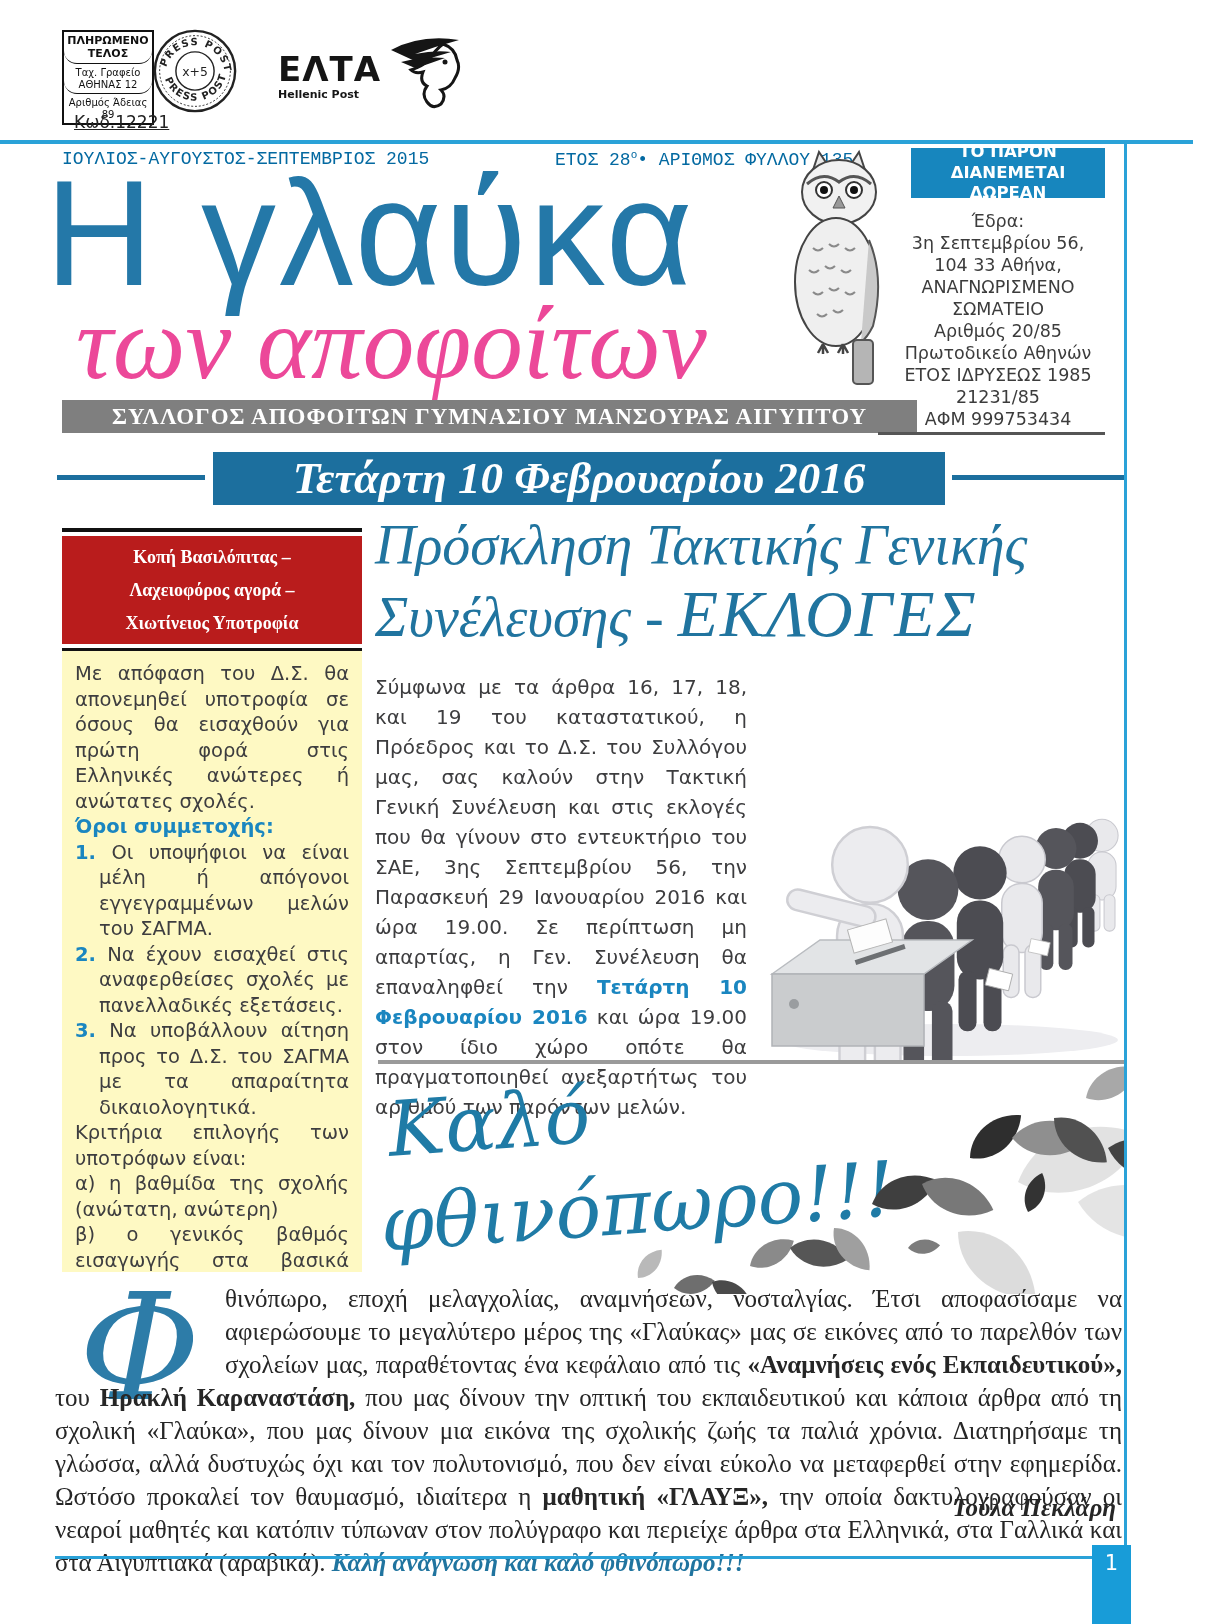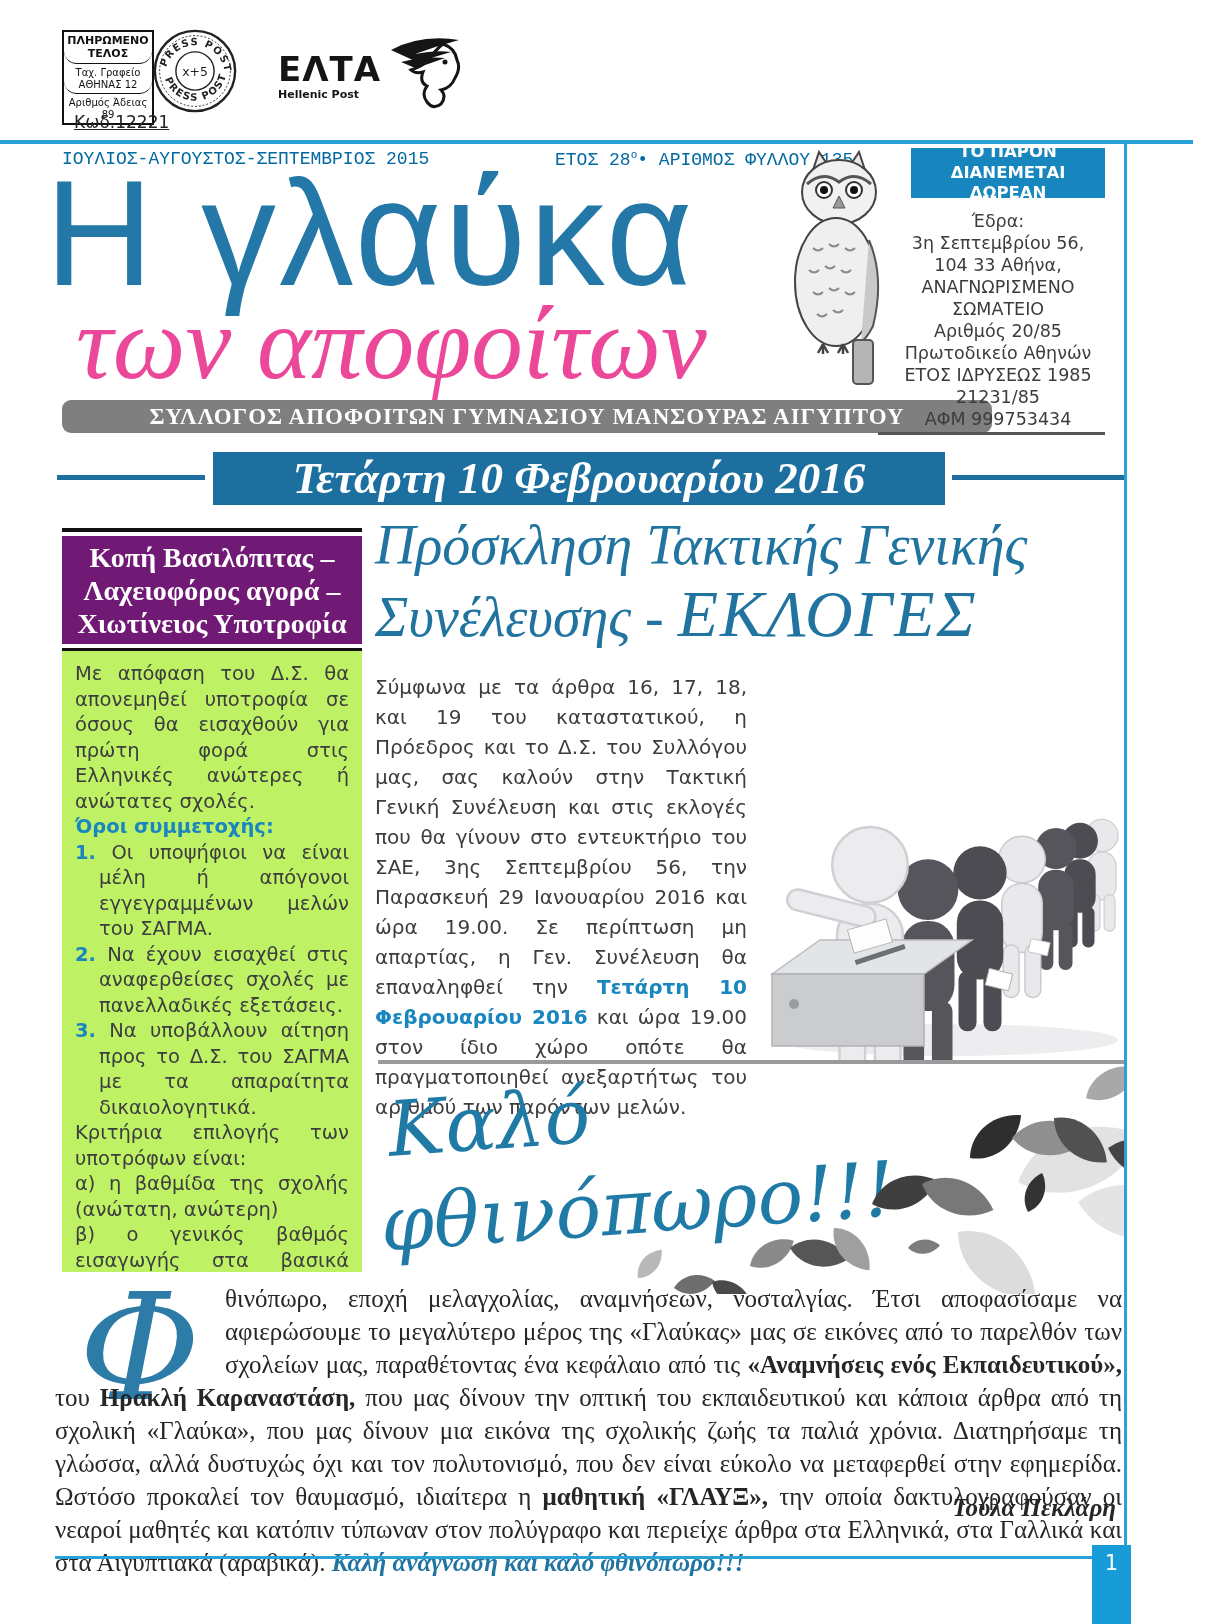--- a/index.html
+++ b/index.html
@@ -29,46 +29,46 @@
   
   .dateline{position:absolute;top:149px;font-family:Liberation Mono, monospace;font-size:18px;color:#0369a1;}
   .dl-left{left:62px;} .dl-center{left:555px;}
   .dl-center sup{font-size:11px;}
 
   
   .mast1{position:absolute;left:45px;top:158px;font-family:Liberation Sans, sans-serif;
       font-size:150px;line-height:1;color:#2478a8;letter-spacing:3px;white-space:nowrap;text-align:right;}
   .mast2{position:absolute;left:76px;top:292px;font-family:"Liberation Serif",serif;font-style:italic;
       font-size:103px;line-height:1;color:#ec4899;white-space:nowrap;}
-  .mast-bar{position:absolute;left:62px;top:400px;width:930px;height:33px;background:#7f7f7f;
+  .mast-bar{position:absolute;left:62px;top:400px;width:855px;height:33px;background:#7f7f7f;
       color:#fff;font-family:"Liberation Serif",serif;font-weight:bold;font-size:23px;
-      text-align:center;line-height:33px;letter-spacing:1px;white-space:nowrap;border-radius:9px;}
+      text-align:center;line-height:33px;letter-spacing:1px;white-space:nowrap;}
   .owl{position:absolute;left:783px;top:148px;width:112px;height:238px;}
 
   
   .free-box{position:absolute;left:911px;top:148px;width:194px;height:50px;background:#1786be;
       color:#fff;font-weight:bold;font-size:16.5px;text-align:center;display:flex;
       align-items:center;justify-content:center;line-height:1.25;}
   .addr{position:absolute;left:878px;top:210px;width:240px;text-align:center;
       font-size:17.5px;line-height:22px;color:#3c3c3c;}
   .addr-rule{position:absolute;left:878px;top:432px;width:227px;height:3px;background:#555;}
 
   
   .banner{position:absolute;left:213px;top:452px;width:732px;height:53px;background:#1c6f9e;
       color:#fff;font-family:"Liberation Serif",serif;font-style:italic;font-weight:bold;
       font-size:45px;text-align:center;line-height:52px;white-space:nowrap;}
   .banner-line-l{position:absolute;left:57px;top:475px;width:148px;height:5px;background:#1c6f9e;}
   .banner-line-r{position:absolute;left:952px;top:475px;width:172px;height:5px;background:#1c6f9e;}
 
   
   .lc-rule{position:absolute;left:62px;top:528px;width:300px;height:4px;background:#111;}
-  .lc-head{position:absolute;left:62px;top:536px;width:300px;height:108px;background:#701a75;
-      color:#fff;font-family:"Liberation Serif",serif;font-weight:bold;font-size:28px;
+  .lc-head{position:absolute;left:62px;top:536px;width:300px;height:108px;background:#b91c1c;
+      color:#fff;font-family:"Liberation Serif",serif;font-weight:bold;font-size:18px;
       text-align:center;display:flex;flex-direction:column;justify-content:center;line-height:33px;}
-  .lc-panel{position:absolute;left:62px;top:648px;width:300px;height:624px;background:#bef264;
+  .lc-panel{position:absolute;left:62px;top:648px;width:300px;height:624px;background:#fef9c3;
       border-top:3px solid #111;box-sizing:border-box;padding:10px 13px;overflow:hidden;
       font-size:19.5px;line-height:25.5px;text-align:justify;color:#3d3d3f;}
   .lc-panel p{margin:0;}
   .lp-heading{color:#1a86c0;font-weight:bold;}
   .lp-item{padding-left:24px;text-indent:-24px;}
   .lp-num{color:#1a86c0;font-weight:bold;}
 
   
   .headline{position:absolute;left:375px;top:514px;width:750px;
       font-family:"Liberation Serif",serif;font-style:italic;color:#20749f;line-height:1.12;}

